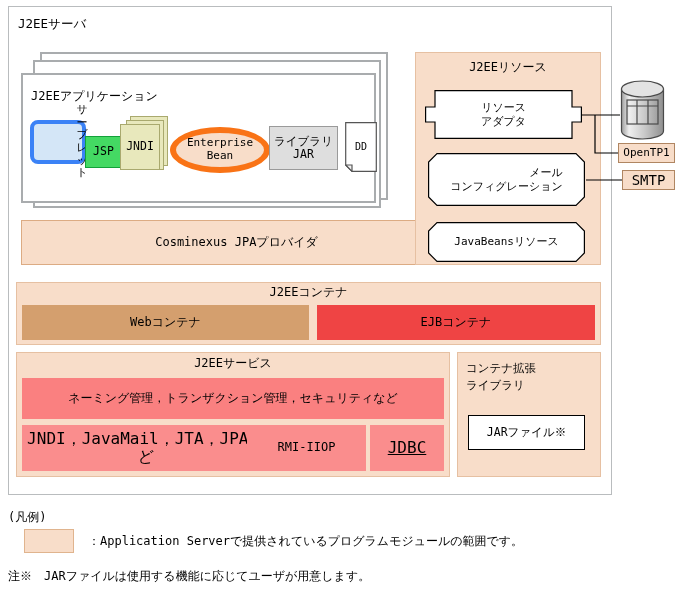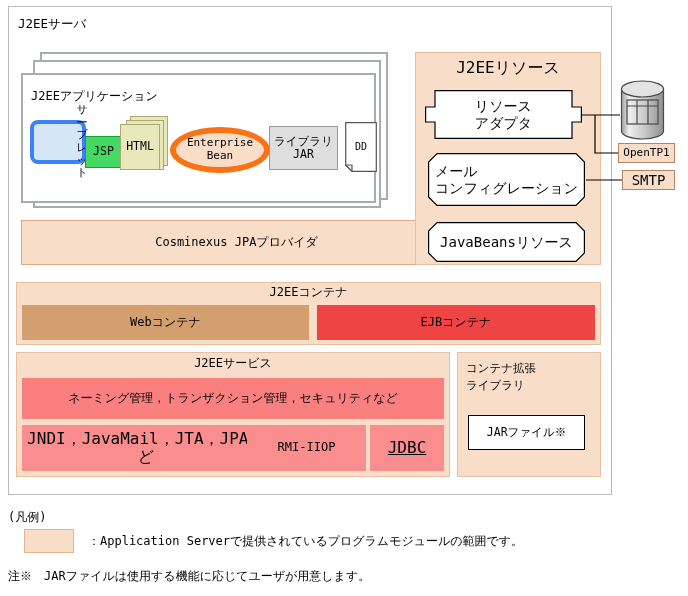--- a/index.html
+++ b/index.html
@@ -38,25 +38,25 @@
   #dd-doc{left:345px;top:122px;width:32px;height:50px;}
   #dd-doc svg{display:block;}
   #dd-label{left:345px;top:122px;width:32px;height:50px;font-size:10px;}
 
   
   #jpa-band{left:21px;top:220px;width:431px;height:45px;border:1px solid #dcab83;
      background:#f8ddc9;font-size:12px;}
 
   
   #res-panel{left:415px;top:52px;width:186px;height:213px;border:1px solid #e6c0a2;background:#f8ddc9;}
-  #res-title{left:415px;top:60px;width:186px;height:16px;font-size:16px;}
+  #res-title{left:415px;top:60px;width:186px;height:16px;font-size:12px;}
   .oct{position:absolute;}
   .oct svg{display:block;}
   .oct-lbl{position:absolute;display:flex;align-items:center;justify-content:center;
-     text-align:left;line-height:1.2;font-size:14px;}
+     text-align:right;line-height:1.2;font-size:11px;}
   #ra-shape{left:425px;top:90px;width:157px;height:49px;}
   #ra-lbl{left:425px;top:90px;width:157px;height:49px;}
   #mail-shape{left:428px;top:153px;width:157px;height:53px;}
   #mail-lbl{left:428px;top:153px;width:157px;height:53px;}
   #jb-shape{left:428px;top:222px;width:157px;height:40px;}
   #jb-lbl{left:428px;top:222px;width:157px;height:40px;}
 
   
   #db-cyl{left:620px;top:80px;width:45px;height:60px;}
   #opentp1{left:618px;top:143px;width:57px;height:20px;border:1px solid #b08662;
@@ -105,21 +105,21 @@
   <span>サーブ<br>レット</span>
 </div>
 
 <div class="abs ctr" id="jsp-box">
   <span>JSP</span>
 </div>
 
 <div class="abs html-pg" id="html-3"></div>
 <div class="abs html-pg" id="html-2"></div>
 <div class="abs ctr" id="html-1">
-  <span>HTML</span>
+  <span>JNDI</span>
 </div>
 
 <div class="abs ctr" id="ejb-ellipse">
   <span>Enterprise<br>Bean</span>
 </div>
 
 <div class="abs ctr" id="libjar-box">
   <span>ライブラリ<br>JAR</span>
 </div>
 

